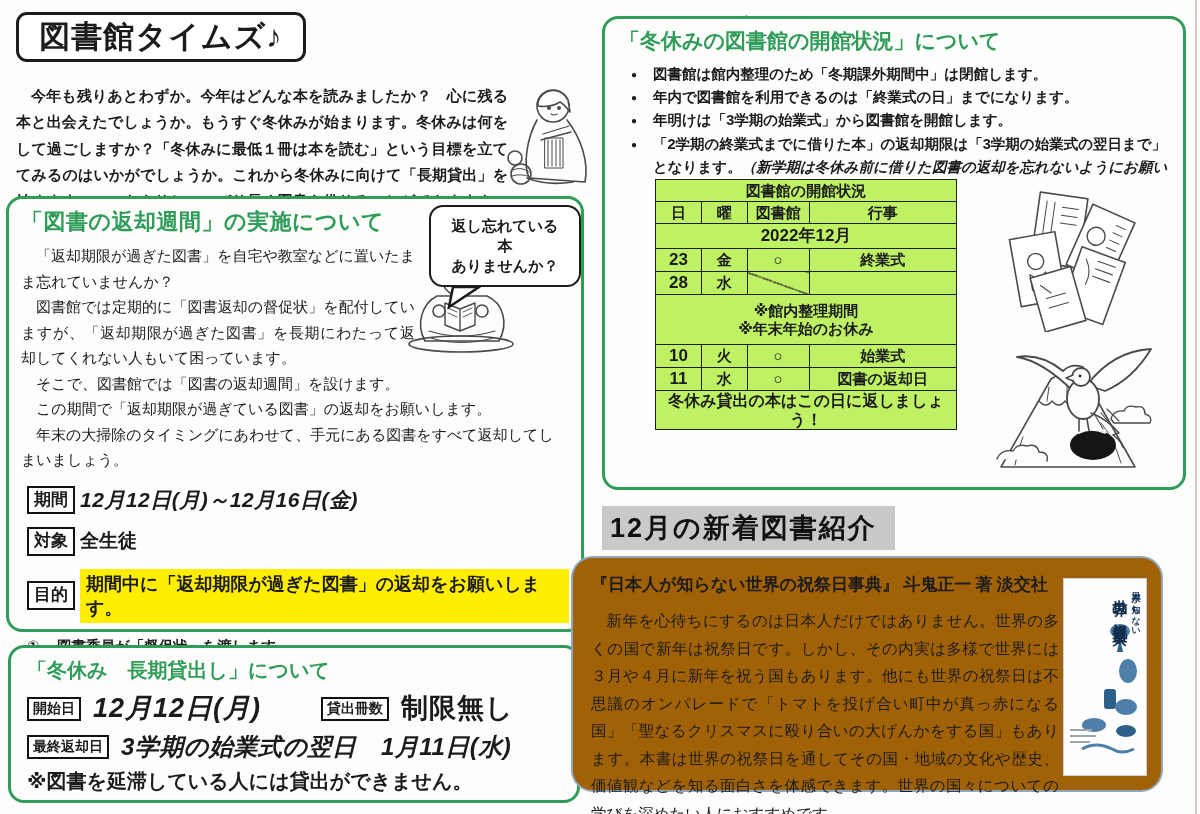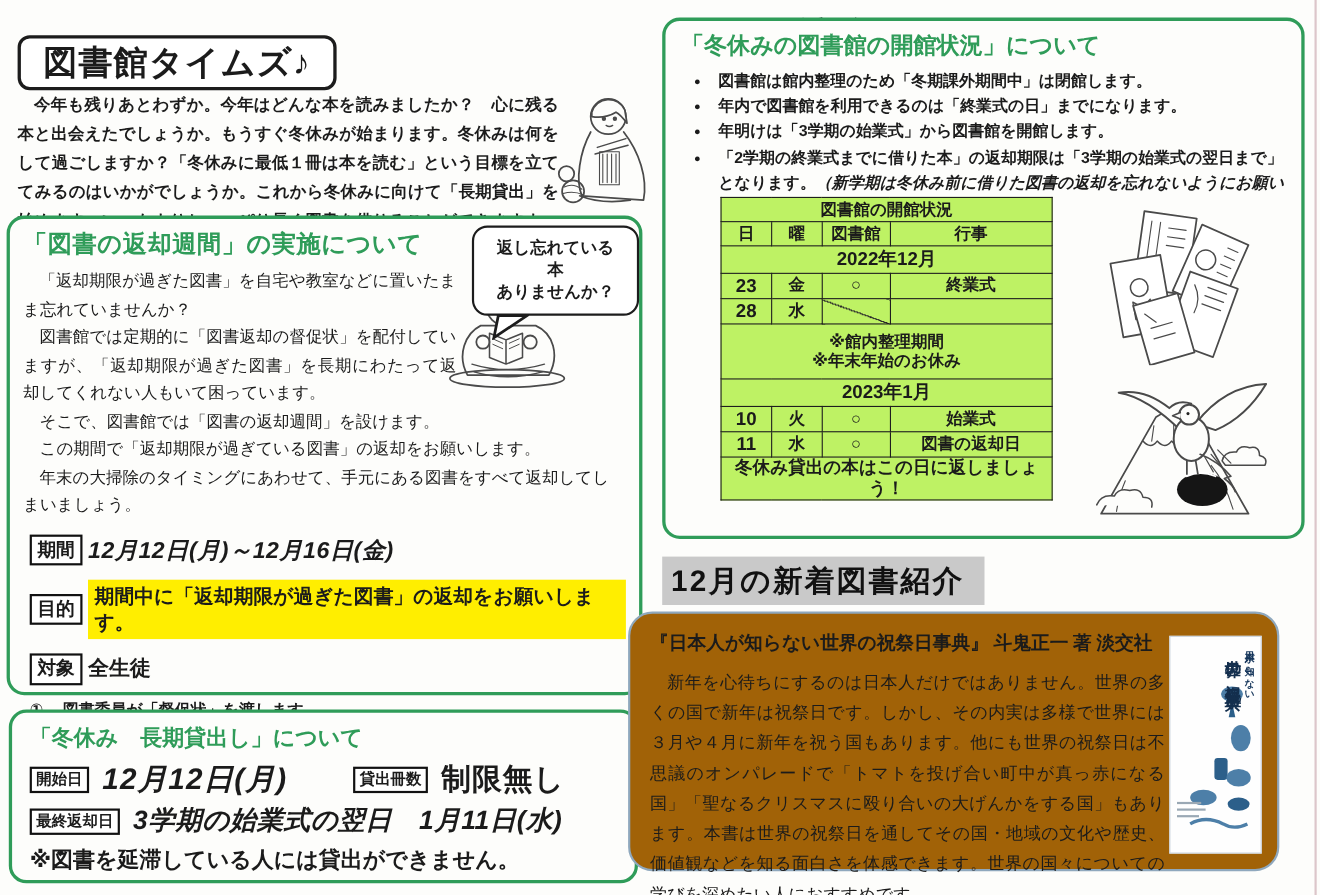--- a/index.html
+++ b/index.html
@@ -1,21 +1,21 @@
 <!DOCTYPE html>
 <html><head>
 <meta charset="utf-8">
 <style>
   * { margin:0; padding:0; box-sizing:border-box; }
   html,body { background:#ffffff; }
   body { font-family:"Liberation Sans","DejaVu Sans",sans-serif; color:#1b1b1b; }
   .page { position:relative; width:1200px; height:814px; background:#fdfdfb; overflow:hidden; }
 
   
-  .title-box { position:absolute; left:16px; top:32px; width:290px; height:50px;
+  .title-box { position:absolute; left:16px; top:12px; width:290px; height:50px;
     border:3px solid #1c1c1c; border-radius:11px; display:flex; align-items:center; justify-content:center;
     background:#fff; }
   .title-box span { font-size:31px; font-weight:900; letter-spacing:1px; }
   .issue-info { position:absolute; left:655px; top:12px; width:270px; text-align:center;
     font-size:17px; font-weight:600; line-height:1.5; }
 
   .intro { position:absolute; left:16px; top:83px; width:492px; font-size:15px; font-weight:600;
     line-height:1.75; text-align:justify; }
   .intro p { text-indent:1em; }
 
@@ -168,26 +168,26 @@
       <p class="wide">そこで、図書館では「図書の返却週間」を設けます。</p>
       <p class="wide">この期間で「返却期限が過ぎている図書」の返却をお願いします。</p>
       <p class="wide">年末の大掃除のタイミングにあわせて、手元にある図書をすべて返却してしまいましょう。</p>
     </div>
 
     <div class="field-row">
       <span class="label-sq">期間</span>
       <span class="val-date">12月12日(月)～12月16日(金)</span>
     </div>
     <div class="field-row">
+      <span class="label-sq">対象</span>
+      <span class="val-plain">全生徒</span>
+    </div>
+    <div class="field-row">
       <span class="label-sq">目的</span>
       <span class="val-hl">期間中に「返却期限が過ぎた図書」の返却をお願いします。</span>
-    </div>
-    <div class="field-row">
-      <span class="label-sq">対象</span>
-      <span class="val-plain">全生徒</span>
     </div>
 
     <div class="num-list">
       <div class="row">
         <span class="num">①</span>
         <span>図書委員が「督促状」を渡します。</span>
       </div>
       <div class="row">
         <span class="num">②</span>
         <span>督促状を受け取ったら、速やかに図書の返却をお願いします。</span>
@@ -267,23 +267,20 @@
         <td class="t-day">28</td>
         <td>水</td>
         <td class="slash"></td>
         <td></td>
       </tr>
       <tr class="t-note">
             <td colspan="4">
         <span>※館内整理期間</span>
         <span>※年末年始のお休み</span>
       </td>
-          </tr>
-      <tr class="t-month">
-            <td colspan="4">2023年1月</td>
           </tr>
       <tr>
         <td class="t-day">10</td>
         <td>火</td>
         <td>○</td>
         <td>始業式</td>
       </tr>
       <tr>
         <td class="t-day">11</td>
         <td>水</td>

